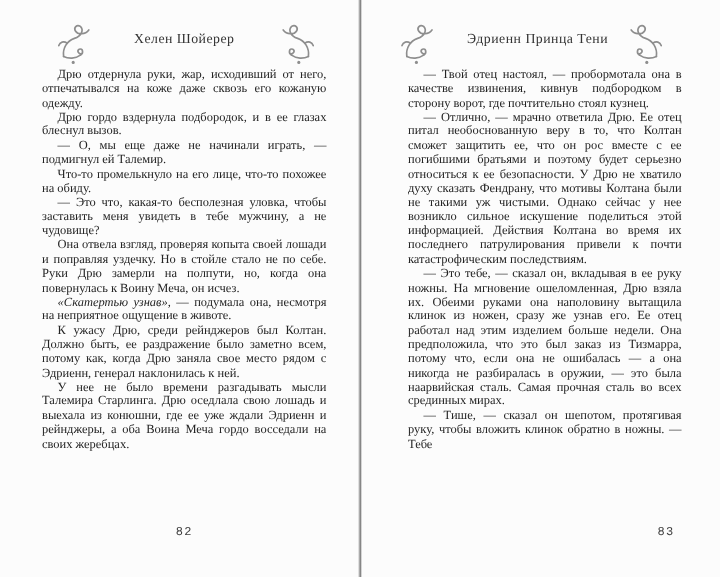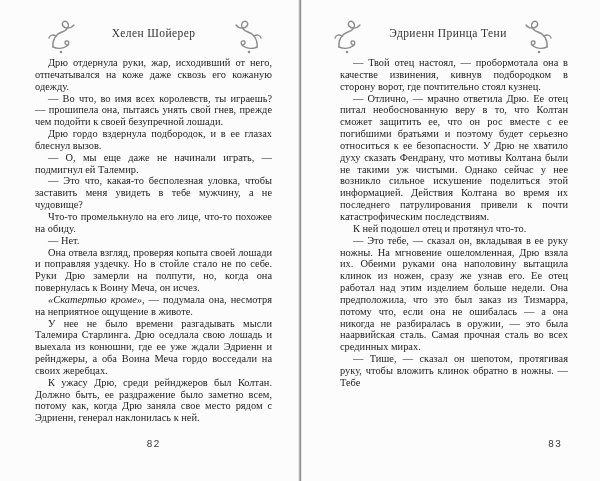--- a/index.html
+++ b/index.html
@@ -106,30 +106,28 @@
       <svg viewBox="0 0 30 40" fill="none" stroke="currentColor" stroke-width="1.4" stroke-linecap="round">
         <path d="M6 31 C 5 24 9 18 15 16 C 21 14 23 9 20 6 C 17 4 14 7 16 10 C 18 13 24 13 27 9"></path>
         <path d="M6 31 C 10 33 16 33 20 30 C 23 28 22 24 19 25 C 17 26 18 29 21 29"></path>
         <path d="M9 20 C 6 18 3 19 2 22"></path>
         <circle cx="14" cy="36" r="1.3" fill="currentColor" stroke="none"></circle>
       </svg>
     </span>
     <div class="running-header">Хелен Шойерер</div>
     <div class="body-text">
         <p class="para">Дрю отдернула руки, жар, исходивший от него, отпечатывался на коже даже сквозь его кожаную одежду.</p>
-        <p class="para">— Во что, во имя всех королевств, ты играешь? — прошипела она, пытаясь унять свой гнев, прежде чем подойти к своей безупречной лошади.</p>
         <p class="para">Дрю гордо вздернула подбородок, и в ее глазах блеснул вызов.</p>
         <p class="para">— О, мы еще даже не начинали играть, — подмигнул ей Талемир.</p>
+        <p class="para">Что-то промелькнуло на его лице, что-то похожее на обиду.</p>
         <p class="para">— Это что, какая-то бесполезная уловка, чтобы заставить меня увидеть в тебе мужчину, а не чудовище?</p>
-        <p class="para">Что-то промелькнуло на его лице, что-то похожее на обиду.</p>
-        <p class="para">— Нет.</p>
         <p class="para">Она отвела взгляд, проверяя копыта своей лошади и поправляя уздечку. Но в стойле стало не по себе. Руки Дрю замерли на полпути, но, когда она повернулась к Воину Меча, он исчез.</p>
-        <p class="para"><i>«Скатертью кроме»</i>, — подумала она, несмотря на неприятное ощущение в животе.</p>
+        <p class="para"><i>«Скатертью узнав»</i>, — подумала она, несмотря на неприятное ощущение в животе.</p>
+        <p class="para">К ужасу Дрю, среди рейнджеров был Колтан. Должно быть, ее раздражение было заметно всем, потому как, когда Дрю заняла свое место рядом с Эдриенн, генерал наклонилась к ней.</p>
         <p class="para">У нее не было времени разгадывать мысли Талемира Старлинга. Дрю оседлала свою лошадь и выехала из конюшни, где ее уже ждали Эдриенн и рейнджеры, а оба Воина Меча гордо восседали на своих жеребцах.</p>
-        <p class="para">К ужасу Дрю, среди рейнджеров был Колтан. Должно быть, ее раздражение было заметно всем, потому как, когда Дрю заняла свое место рядом с Эдриенн, генерал наклонилась к ней.</p>
       </div>
     <div class="page-number">82</div>
   </div>
 
   <div class="spine-divider"></div>
 
   <div class="page" id="rightPage">
     <span class="ornament" style="left:33px">
       <svg viewBox="0 0 30 40" fill="none" stroke="currentColor" stroke-width="1.4" stroke-linecap="round">
         <path d="M6 31 C 5 24 9 18 15 16 C 21 14 23 9 20 6 C 17 4 14 7 16 10 C 18 13 24 13 27 9"></path>
@@ -143,20 +141,19 @@
         <path d="M6 31 C 5 24 9 18 15 16 C 21 14 23 9 20 6 C 17 4 14 7 16 10 C 18 13 24 13 27 9"></path>
         <path d="M6 31 C 10 33 16 33 20 30 C 23 28 22 24 19 25 C 17 26 18 29 21 29"></path>
         <path d="M9 20 C 6 18 3 19 2 22"></path>
         <circle cx="14" cy="36" r="1.3" fill="currentColor" stroke="none"></circle>
       </svg>
     </span>
     <div class="running-header">Эдриенн Принца Тени</div>
     <div class="body-text">
         <p class="para">— Твой отец настоял, — пробормотала она в качестве извинения, кивнув подбородком в сторону ворот, где почтительно стоял кузнец.</p>
         <p class="para">— Отлично, — мрачно ответила Дрю. Ее отец питал необоснованную веру в то, что Колтан сможет защитить ее, что он рос вместе с ее погибшими братьями и поэтому будет серьезно относиться к ее безопасности. У Дрю не хватило духу сказать Фендрану, что мотивы Колтана были не такими уж чистыми. Однако сейчас у нее возникло сильное искушение поделиться этой информацией. Действия Колтана во время их последнего патрулирования привели к почти катастрофическим последствиям.</p>
-        <p class="para">К ней подошел отец и протянул что-то.</p>
         <p class="para">— Это тебе, — сказал он, вкладывая в ее руку ножны. На мгновение ошеломленная, Дрю взяла их. Обеими руками она наполовину вытащила клинок из ножен, сразу же узнав его. Ее отец работал над этим изделием больше недели. Она предположила, что это был заказ из Тизмарра, потому что, если она не ошибалась — а она никогда не разбиралась в оружии, — это была наарвийская сталь. Самая прочная сталь во всех срединных мирах.</p>
         <p class="para">— Тише, — сказал он шепотом, протягивая руку, чтобы вложить клинок обратно в ножны. — Тебе</p>
       </div>
     <div class="page-number">83</div>
   </div>
 
 </div>
 
 </body></html>

